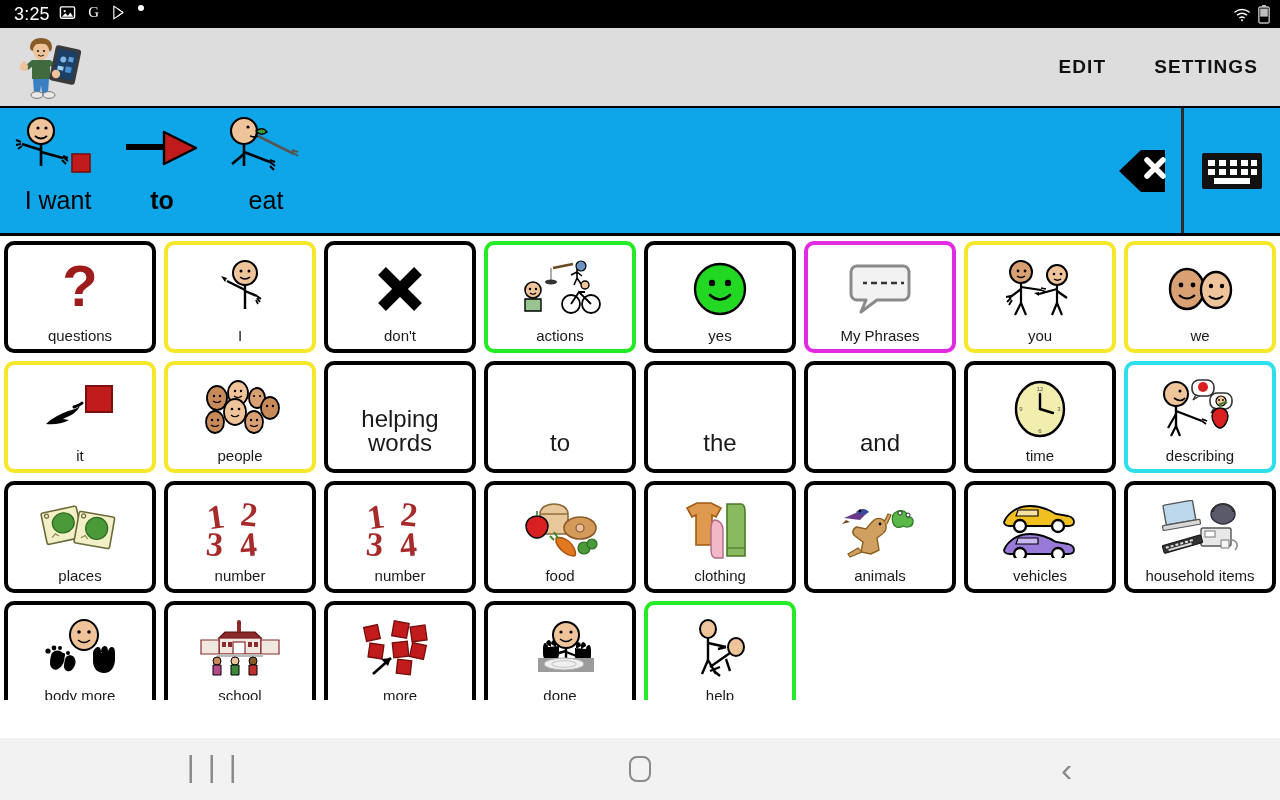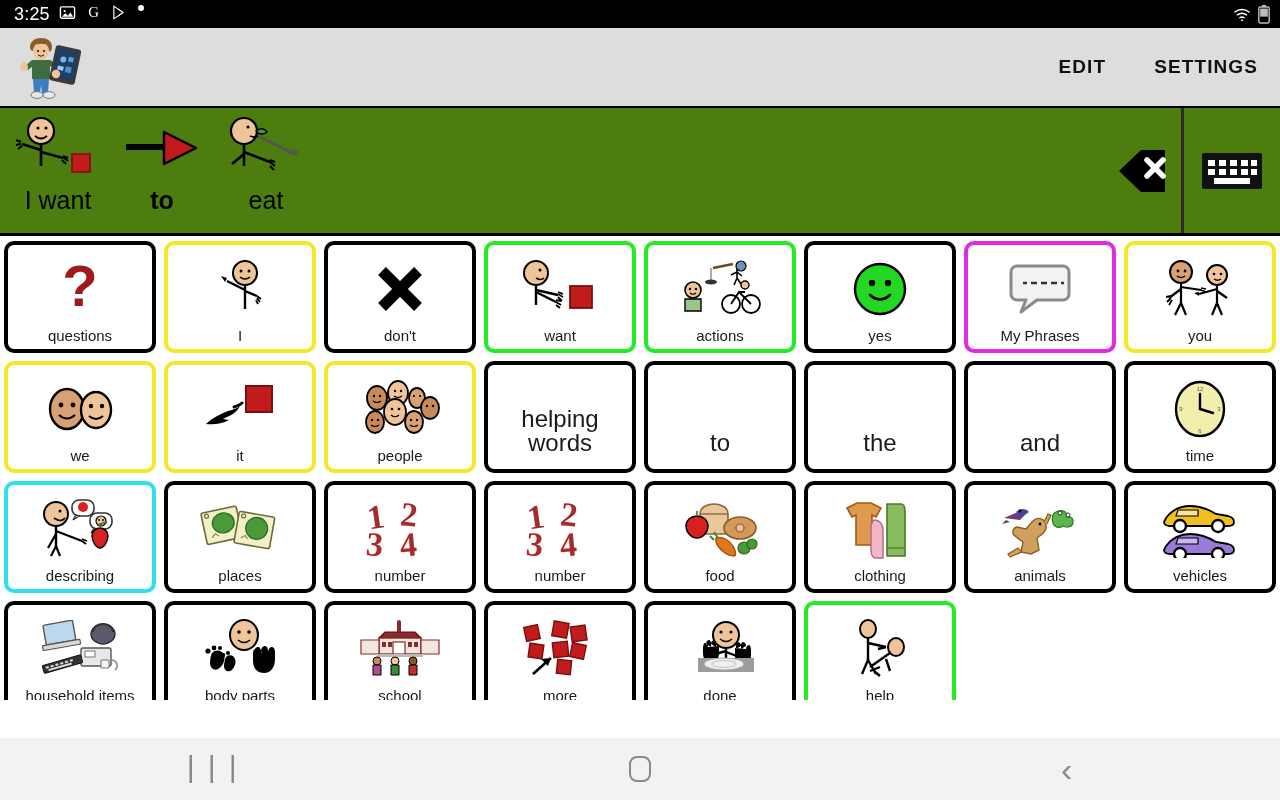--- a/index.html
+++ b/index.html
@@ -31,21 +31,21 @@
   }
   .app-logo { width: 72px; height: 66px; position: relative; }
   .app-actions { margin-left: auto; display: flex; align-items: flex-start; gap: 48px; }
   .app-action {
     font-size: 19px; font-weight: bold; color: #111111;
     letter-spacing: 1.1px; cursor: pointer;
   }
 
   
   .sentence-bar {
-    height: 130px; background: #4d7c0f;
+    height: 130px; background: #0ea5e9;
     border-top: 2px solid #000; border-bottom: 3px solid #000;
     display: flex; align-items: stretch; position: relative;
   }
   .sentence-words {
     display: flex; align-items: flex-start; padding-left: 6px; flex: 1;
   }
   .sw {
     width: 104px; height: 100%;
     display: flex; flex-direction: column;
     align-items: center; justify-content: flex-start;
@@ -314,36 +314,20 @@
 
       <div class="cell">
         <div class="cell-sym">
           <svg width="56" height="56" viewBox="0 0 56 56">
               <path d="M10 10L46 46M46 10L10 46" stroke="#000" stroke-width="11" stroke-linecap="butt"></path>
             </svg>
         </div>
         <div class="cell-label">don't</div>
       </div>
 
-      <div class="cell b-green">
-        <div class="cell-sym">
-          <svg width="96" height="62" viewBox="0 0 96 62">
-            <circle cx="24" cy="15" r="12" fill="#f0c49a" stroke="#000" stroke-width="2"></circle>
-            <circle cx="28" cy="12" r="1.5" fill="#000"></circle>
-            <path d="M24 20q5 3 8 0" stroke="#000" stroke-width="1.6" fill="none"></path>
-            <path d="M24 27v20" stroke="#000" stroke-width="2.4"></path>
-            <path d="M24 32l22 5" stroke="#000" stroke-width="2.4"></path>
-            <path d="M24 34l20 10" stroke="#000" stroke-width="2.4"></path>
-            <path d="M46 34l5 2m-5 0l5 3m-5 0l4 4" stroke="#000" stroke-width="1.8"></path>
-            <path d="M44 42l5 1m-5 1l5 3m-5 0l4 3" stroke="#000" stroke-width="1.8"></path>
-            <rect x="58" y="28" width="22" height="22" fill="#c11b1b" stroke="#7a0f0f" stroke-width="1.8"></rect>
-          </svg>
-        </div>
-        <div class="cell-label">want</div>
-      </div>
 
       <div class="cell b-green">
         <div class="cell-sym">
           <svg width="90" height="62" viewBox="0 0 90 62">
             <circle cx="66" cy="8" r="5" fill="#6a93c0" stroke="#000" stroke-width="1.2"></circle>
             <path d="M62 11v9M62 14l-6 3M62 14l5 4M62 20l-3 7M62 20l4 6" stroke="#000" stroke-width="1.6"></path>
             <path d="M38 10l20-4" stroke="#6b4a22" stroke-width="2.4"></path>
             <path d="M36 10v12" stroke="#999" stroke-width="1.6"></path>
               <ellipse cx="36" cy="24" rx="6" ry="2.4" fill="#333"></ellipse>
             <circle cx="18" cy="32" r="8" fill="#f0c49a" stroke="#000" stroke-width="1.6"></circle>
@@ -684,21 +668,21 @@
             <path d="M14 34c4-4 10-3 12 2 2 5-2 12-6 14-4 2-8-1-8-6 0-4 1-8 2-10z" fill="#000"></path>
             <circle cx="10" cy="32" r="2.6" fill="#000"></circle>
               <circle cx="16" cy="29" r="2.4" fill="#000"></circle>
               <circle cx="22" cy="29" r="2" fill="#000"></circle>
             <path d="M28 38c3-3 8-2 9 2 2 5-2 11-5 12-3 1-6-1-6-5 0-3 1-7 2-9z" fill="#000"></path>
             <circle cx="25" cy="36" r="2.2" fill="#000"></circle>
               <circle cx="30" cy="34" r="2" fill="#000"></circle>
             <path d="M56 34c0-4 2-6 4-6s3 2 3 5v4m0-4c0-4 2-6 4-6s3 2 3 6v4m0-4c0-3 2-5 4-5s3 2 3 6v6c0 8-4 14-11 14s-11-5-11-12v-8c0-3 2-5 4-5s3 2 3 5z" fill="#000"></path>
           </svg>
         </div>
-        <div class="cell-label">body parts</div>
+        <div class="cell-label">body more</div>
       </div>
 
       <div class="cell">
         <div class="cell-sym">
           <svg width="94" height="58" viewBox="0 0 94 58">
             <path d="M32 12h30l6 6H26z" fill="#8a2a2a" stroke="#5a1010" stroke-width="1.2"></path>
             <rect x="44" y="2" width="4" height="10" fill="#8a2a2a"></rect>
             <circle cx="46" cy="2" r="2" fill="#8a2a2a"></circle>
             <rect x="26" y="18" width="42" height="16" fill="#f0e8e0" stroke="#8a2a2a" stroke-width="1.4"></rect>
             <rect x="40" y="22" width="12" height="12" fill="#fff" stroke="#8a2a2a" stroke-width="1.2"></rect>

